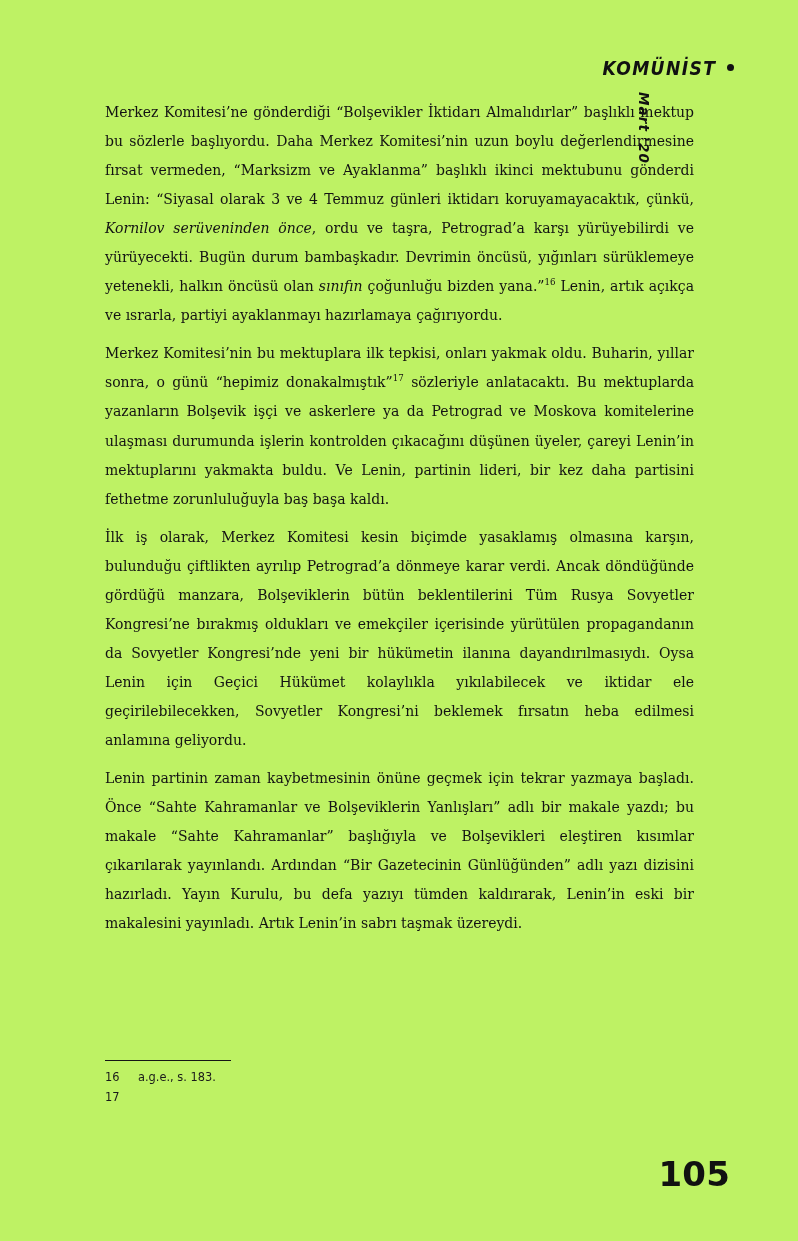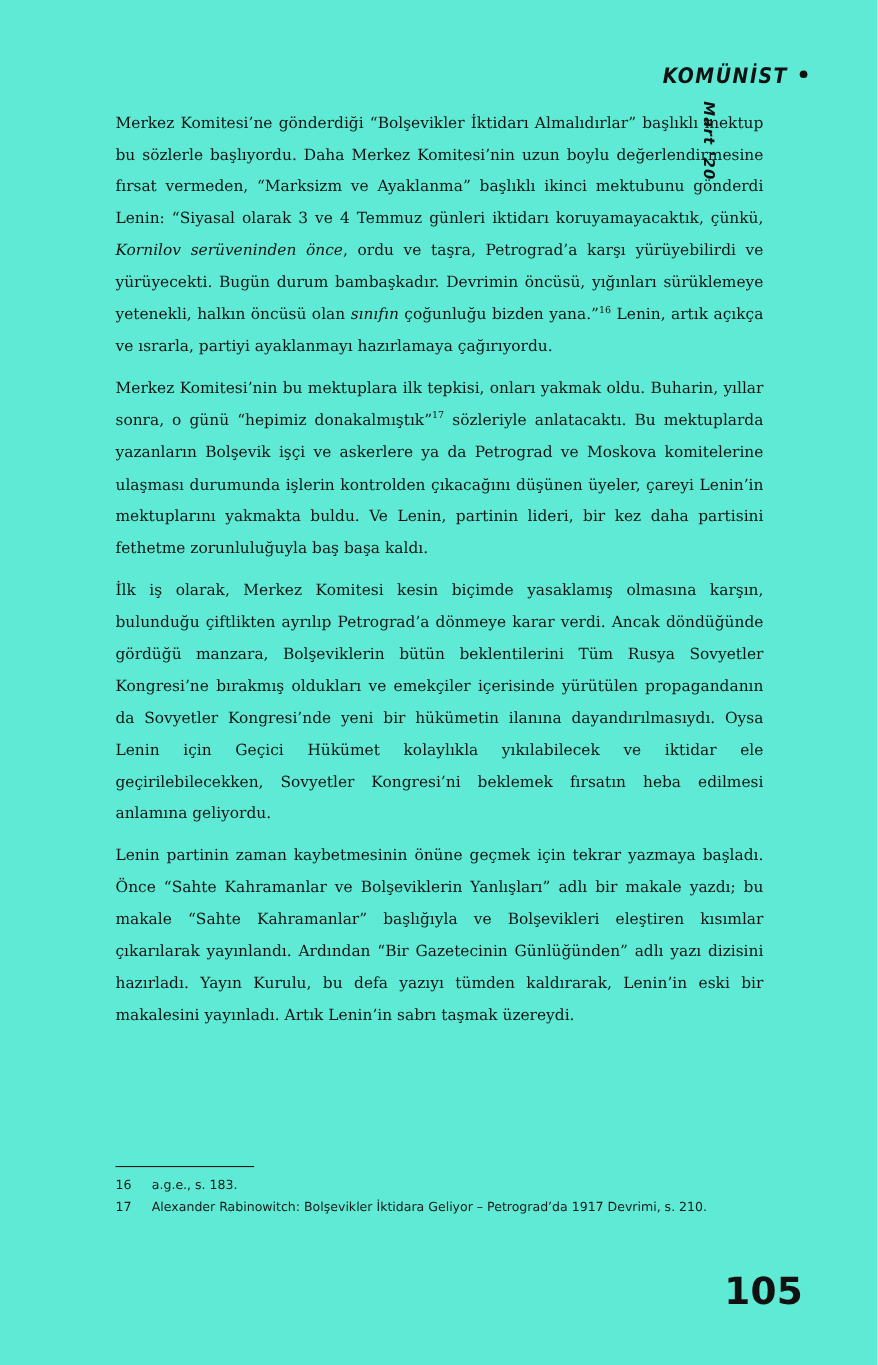--- a/index.html
+++ b/index.html
@@ -5,21 +5,21 @@
 <style>
   html, body {
     margin: 0;
     padding: 0;
     background: #ffffff;
   }
   .page {
     position: relative;
     width: 798px;
     height: 1241px;
-    background: #5eead4;
+    background: #bef264;
     overflow: hidden;
     box-sizing: border-box;
   }
 
   
   .running-head {
     position: absolute;
     top: 57px;
     right: 64px;
     display: flex;
@@ -153,20 +153,19 @@
 
   <div class="footnotes">
     <div class="footnote-rule"></div>
     <div>
         <div class="footnote">
           <span class="footnote-num">16</span>
           <span class="footnote-text-inner">a.g.e., s. 183.</span>
         </div>
         <div class="footnote">
           <span class="footnote-num">17</span>
-          <span class="footnote-text-inner">Alexander Rabinowitch: Bolşevikler İktidara Geliyor – Petrograd’da 1917 Devrimi, s. 210.</span>
         </div>
       </div>
   </div>
 
   <div class="folio">105</div>
 
 </div>
 
 </body></html>

